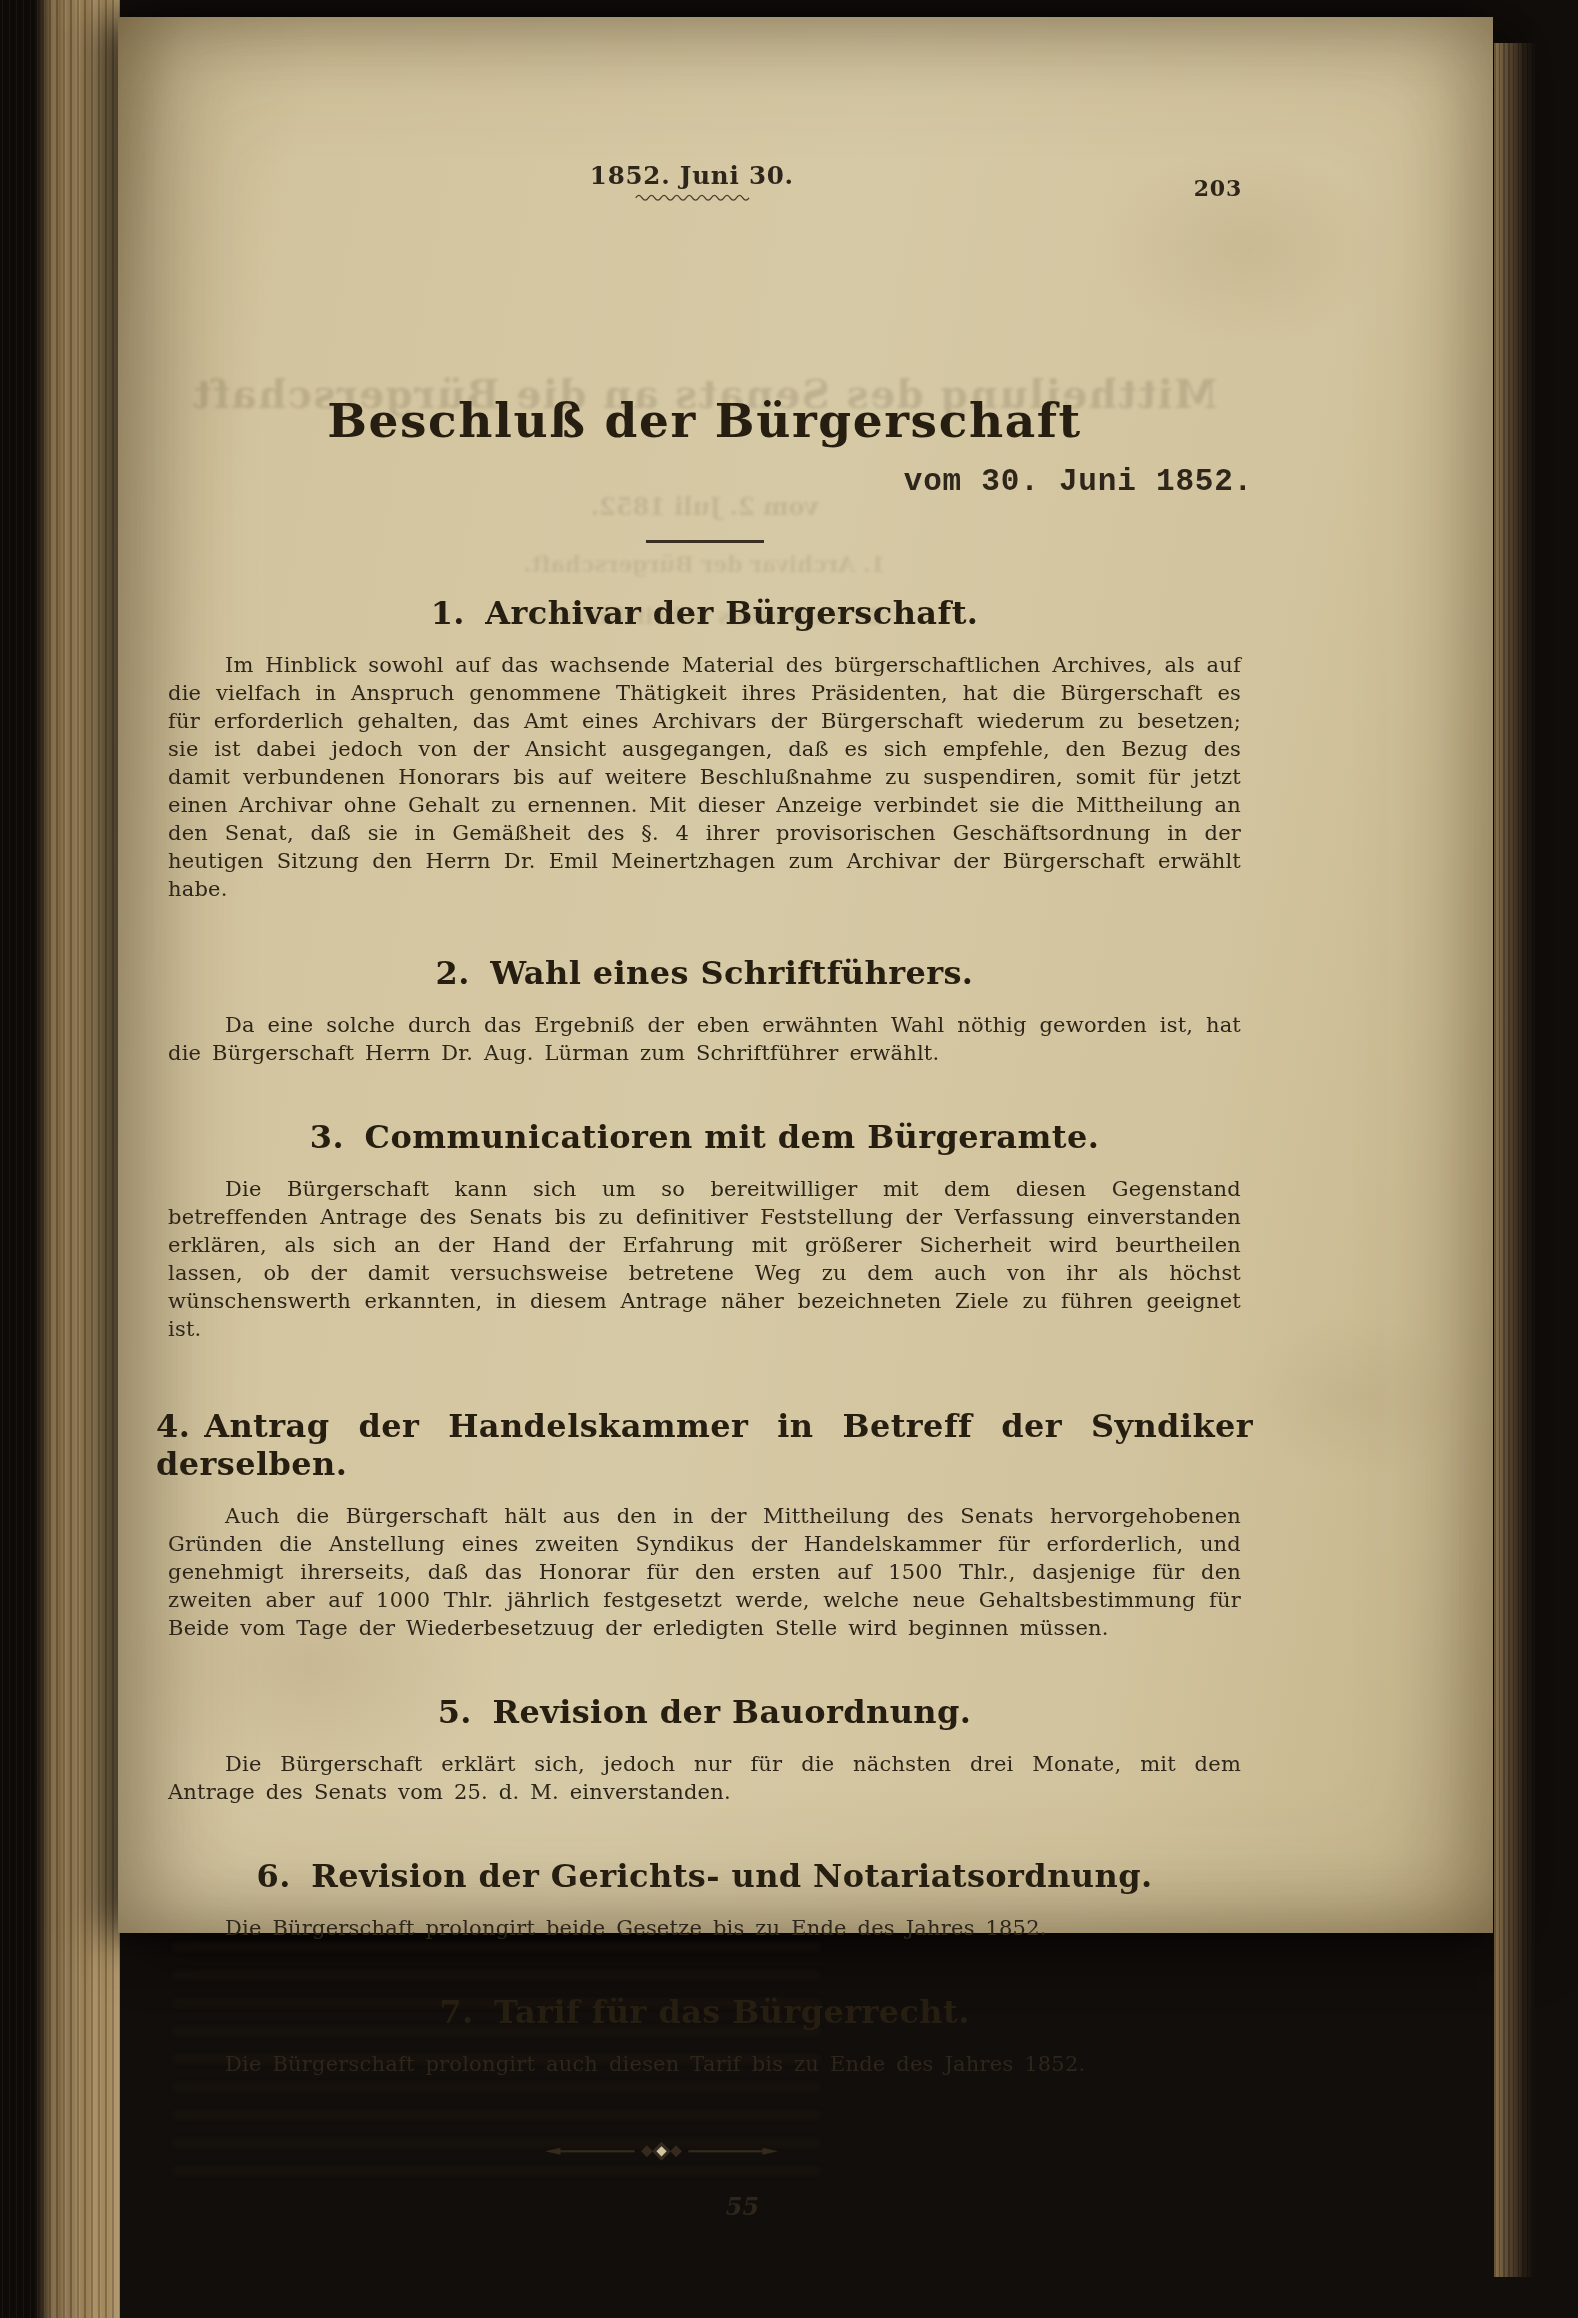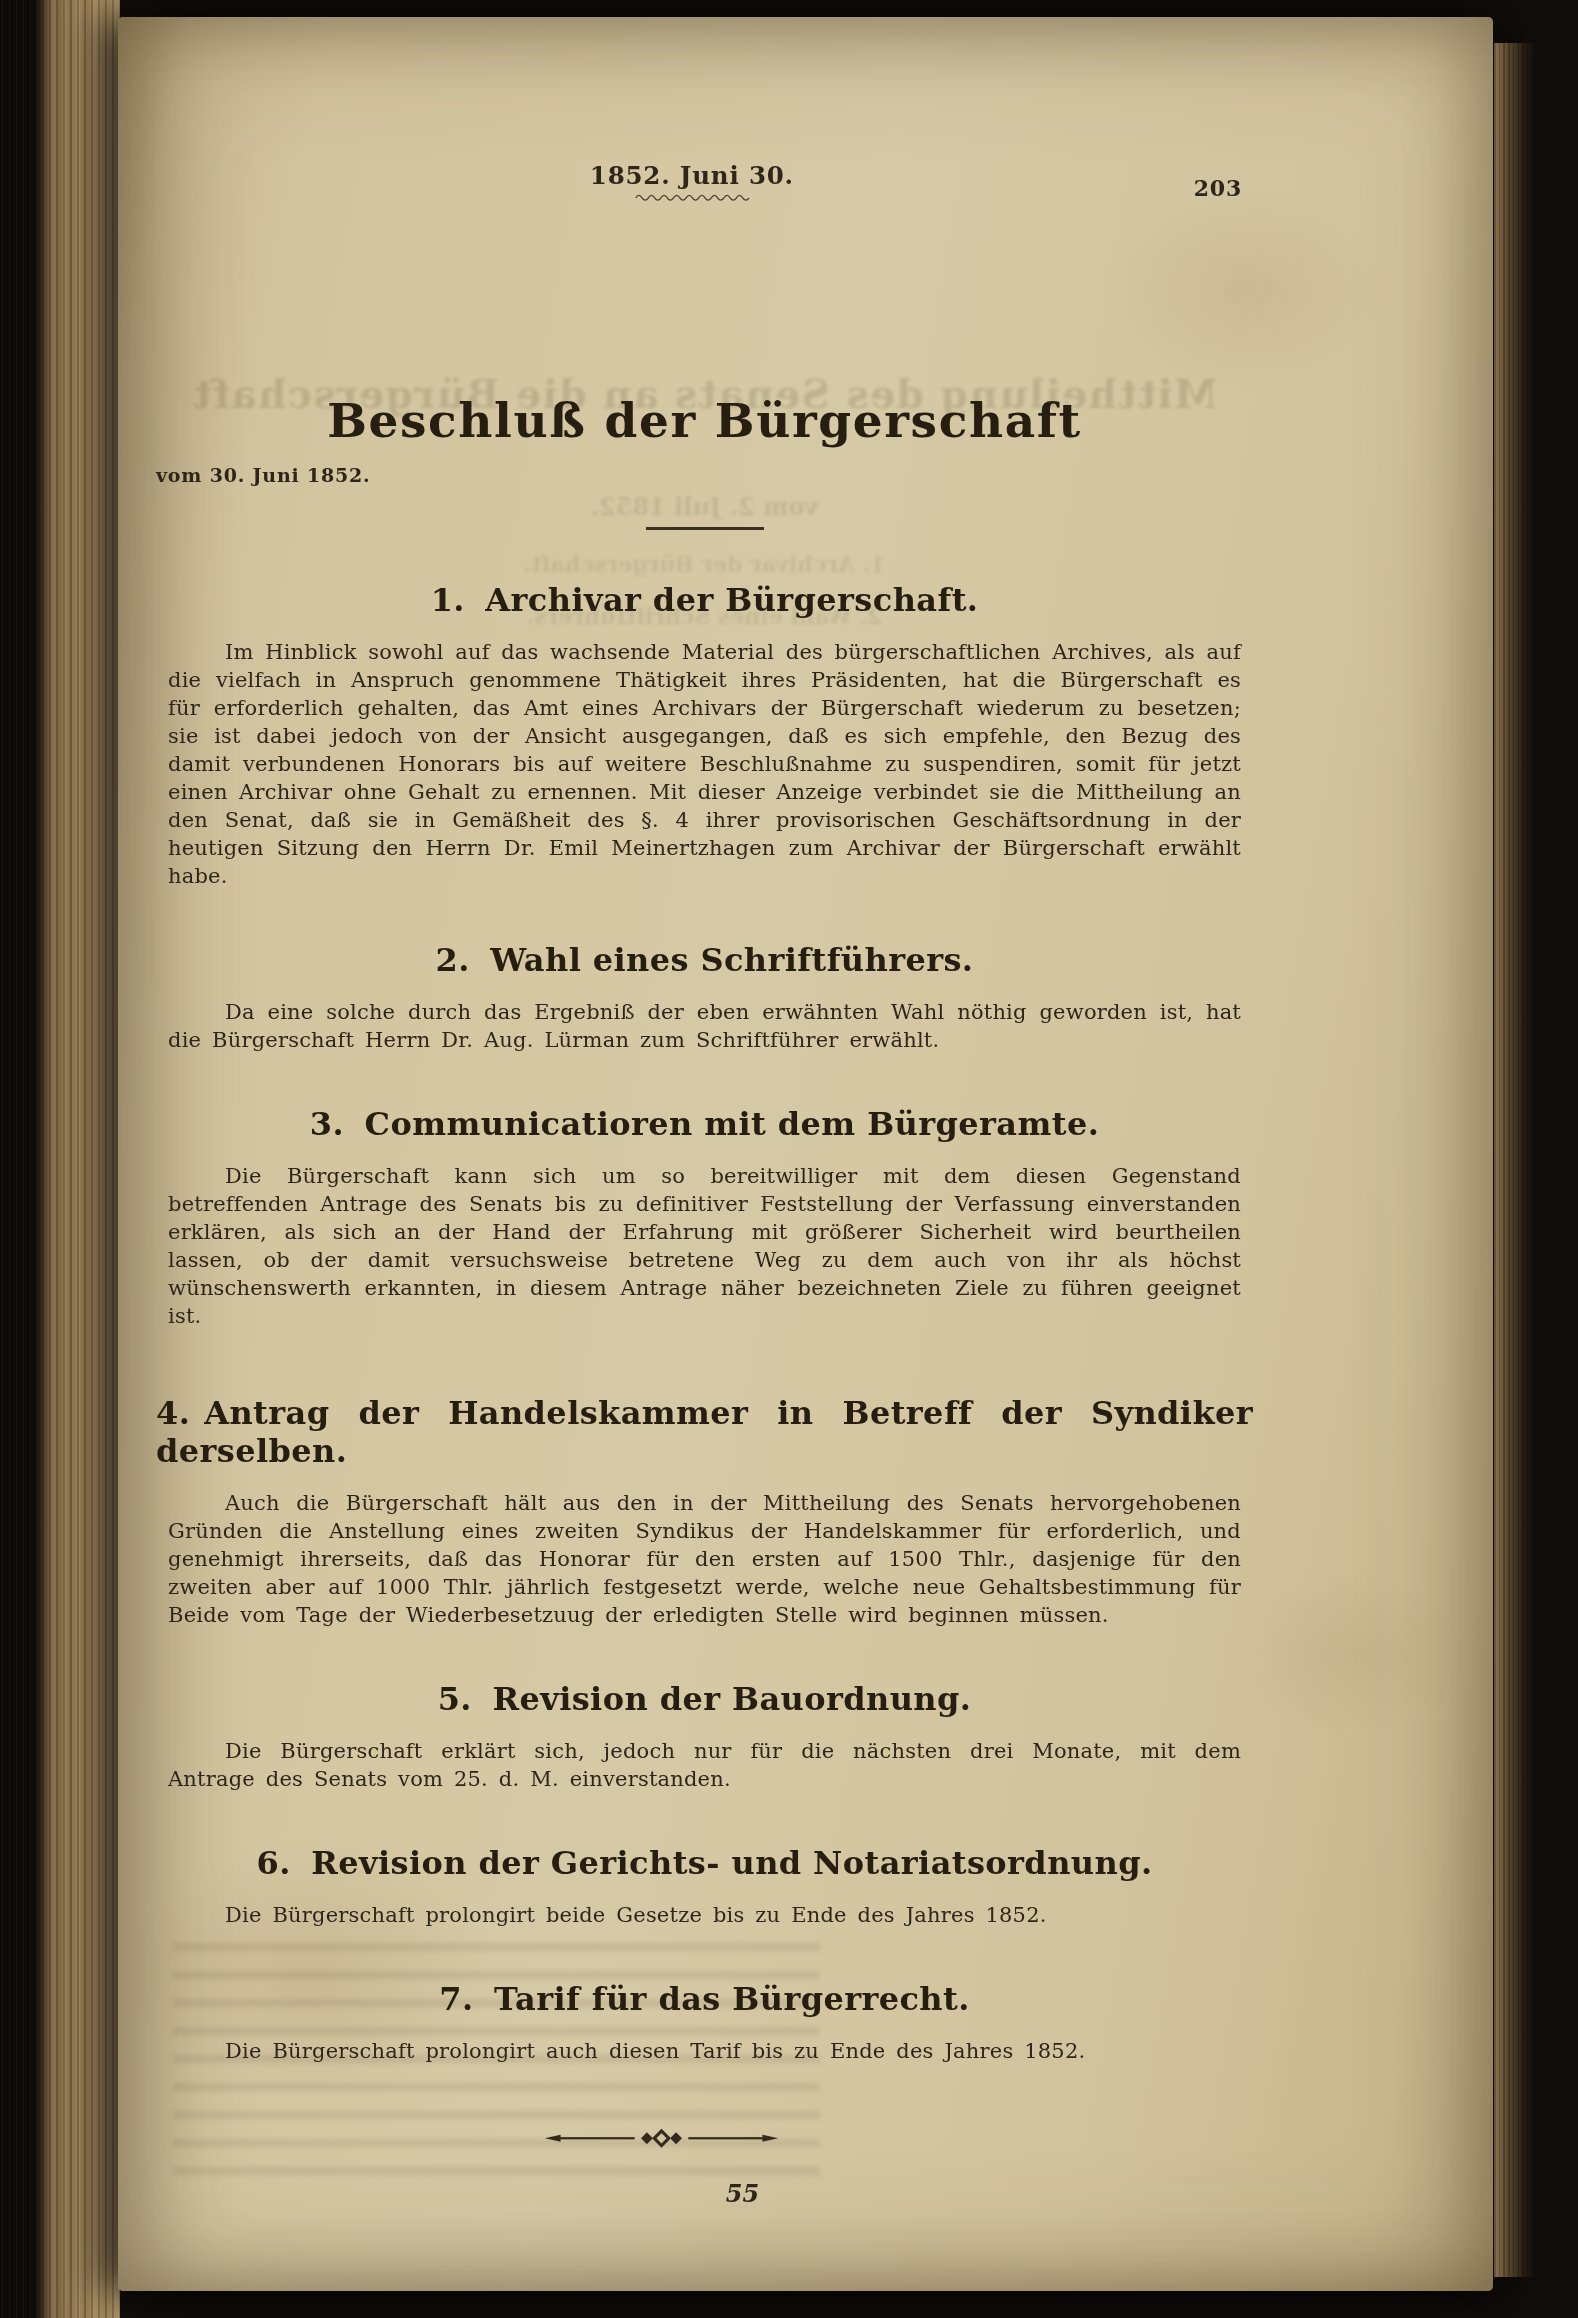--- a/index.html
+++ b/index.html
@@ -34,31 +34,31 @@
       #8a734e 0%, #6b573b 22%, #473826 48%, #241c13 75%, #120e0b 100%);
   }
   .edges-right::after {
     content: ""; position: absolute; inset: 0;
     background: repeating-linear-gradient(90deg,
       rgba(0,0,0,.25) 0 1.6px, transparent 1.6px 4.7px);
   }
 
   
   .page {
-    position: absolute; left: 118px; top: 17.4px; width: 1375px; height: 2274px;
+    position: absolute; left: 118px; top: 17.4px; width: 1375px; height: 1916px;
     background: linear-gradient(100deg,
       #b1a078 0%, #c7b791 4%, #d2c49e 12%, #d6c9a5 45%,
       #d1c39d 75%, #c8b88f 92%, #baa981 100%);
     box-shadow:
       inset 0 0 134px rgba(82,62,34,.30),
       inset 36px 0 75px rgba(74,57,30,.30),
       inset -27px 0 63px rgba(74,57,30,.24),
       -17.4px 0 38px rgba(0,0,0,.65),
       27px 9.5px 59px rgba(0,0,0,.55);
-    border-radius: 5px;
+    border-radius: 0;
   }
   
   .page .stains {
     position: absolute; inset: 0; pointer-events: none;
     background:
       radial-gradient(205px 142px at 82% 12%, rgba(120,92,50,.10), transparent 70%),
       radial-gradient(268px 189px at 14% 86%, rgba(110,84,46,.12), transparent 70%),
       radial-gradient(158px 118px at 90% 72%, rgba(110,84,46,.08), transparent 70%);
   }
 
@@ -97,22 +97,22 @@
     position: absolute; right: 11px; top: 1.6px;
     font-size: 22px; font-weight: bold; letter-spacing: 0.8px; margin-top: 12px;
   }
 
   .doc-title {
     margin: 189px 0 0; text-align: center;
     font-size: 47px; font-weight: bold; letter-spacing: 1.6px;
     color: #271e12;
   }
   .doc-subtitle {
-    margin-top: 16px; text-align: left;
-    font-size: 19px; font-weight: bold; letter-spacing: 0.8px;
+    margin-top: 16px; text-align: right;
+    font-size: 31px; font-weight: bold; letter-spacing: 0.8px; font-family: Liberation Mono, monospace;
   }
   .title-rule { width: 118px; height: 2.4px; background: #3a2f20; margin: 41px auto 0; }
 
   h2.sec-head {
     margin: 51px 0 0; font-size: 32px; font-weight: bold;
     text-align: center; letter-spacing: 0.4px; color: #271e12;
   }
   h2.sec-head .num { margin-right: 20.5px; }
   h2.sec-head.wide {
     margin-top: 64px;

